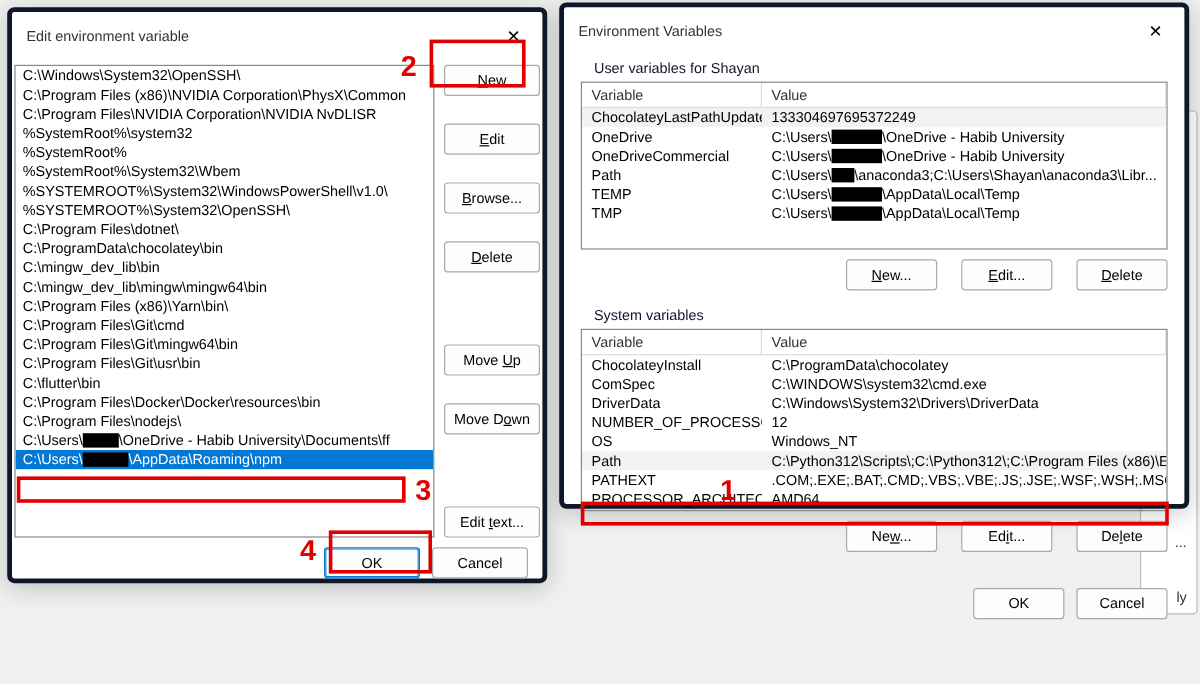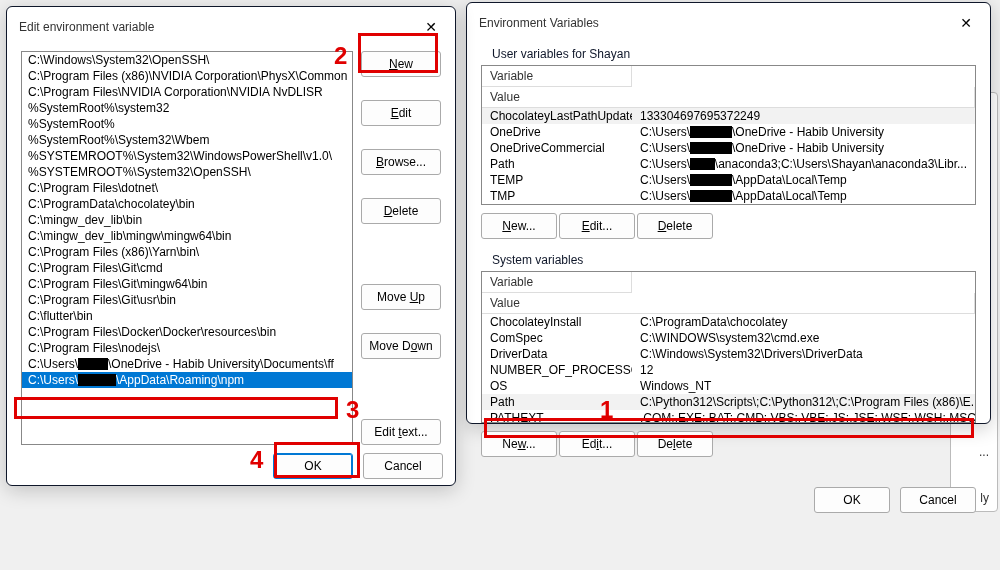--- a/index.html
+++ b/index.html
@@ -1,47 +1,47 @@
 <!DOCTYPE html>
 <html><head>
 <meta charset="utf-8">
 <style>
 * { box-sizing: border-box; margin: 0; padding: 0; font-family: 'Segoe UI', Tahoma, sans-serif; font-size: 12px; }
 body { background: #f0f0f0; width: 1000px; height: 570px; position: relative; overflow: hidden; }
 
-.dialog { position: absolute; background: #fff; border: 1px solid #0f172a; border-radius: 6px; box-shadow: 0 4px 20px rgba(0,0,0,0.2); }
+.dialog { position: absolute; background: #fff; border: 4px solid #0f172a; border-radius: 6px; box-shadow: 0 4px 20px rgba(0,0,0,0.2); }
 .titlebar { display: flex; justify-content: space-between; align-items: center; padding: 8px 12px 4px; }
 .titlebar .title { color: #333; }
 .close-x { width: 24px; height: 24px; display: flex; align-items: center; justify-content: center; font-size: 14px; cursor: pointer; border-radius: 3px; }
 
 .edit-dialog { left: 6px; top: 6px; width: 450px; height: 480px; z-index: 3; }
-.edit-body { display: flex; padding: 8px 14px; gap: 8px; height: 410px; }
+.edit-body { display: flex; padding: 8px 2px; gap: 8px; height: 410px; }
 .path-list { flex: 1; border: 1px solid #888; overflow-y: auto; overflow-x: hidden; }
 .path-item { padding: 1px 6px; white-space: nowrap; overflow: hidden; text-overflow: ellipsis; display: flex; align-items: center; gap: 0; }
 .path-item.selected { background: #0078d4; color: #fff; }
 .redact { display: inline-block; background: #000; height: 12px; vertical-align: middle; }
 .side-buttons { display: flex; flex-direction: column; gap: 6px; width: 80px; justify-content: space-between; }
 .btn { border: 1px solid #aaa; background: #fdfdfd; border-radius: 3px; padding: 5px 4px; text-align: center; cursor: pointer; font-size: 12px; }
 .btn .ul { text-decoration: underline; }
 .btn.default { border-color: #0078d4; box-shadow: 0 0 0 1px #0078d4 inset; }
 .edit-footer { display: flex; justify-content: flex-end; gap: 10px; padding: 0 12px 12px; }
 .edit-footer .btn { width: 80px; }
 
 .env-dialog { left: 466px; top: 2px; width: 525px; height: 422px; z-index: 2; }
 .env-body { padding: 2px 14px 10px; }
 .group-label { margin: 6px 11px 4px; color: #0f172a; }
 .var-table { border: 1px solid #888; width: 100%; height: 140px; overflow: hidden; }
-.var-header { display: flex; flex-direction: column; }
+.var-header { display: flex; }
 .var-header > div { padding: 3px 8px; border-right: 1px solid #ddd; border-bottom: 1px solid #ddd; color: #333; }
 .var-row { display: flex; }
 .var-row > div { padding: 1px 8px; white-space: nowrap; overflow: hidden; display: flex; align-items: center; }
 .col-var { width: 150px; flex-shrink: 0; }
 .col-val { flex: 1; }
 .var-row.hl { background: #f2f2f2; }
-.group-buttons { display: flex; gap: 2px; margin: 8px 0 14px; }
+.group-buttons { display: flex; justify-content: flex-end; gap: 20px; margin: 8px 0 14px; }
 .group-buttons .btn { width: 76px; }
 .env-footer { display: flex; justify-content: flex-end; gap: 10px; padding: 6px 14px 12px; }
 .env-footer .btn { width: 76px; }
 
 .bg-dialog { position: absolute; right: 2px; top: 92px; width: 48px; height: 420px; background: #fff; border: 1px solid #bbb; border-radius: 4px; z-index: 1; display: flex; flex-direction: column; justify-content: flex-end; align-items: flex-end; padding: 6px; gap: 32px; }
 .bg-x { align-self: flex-end; margin-bottom: auto; font-size: 14px; color: #555; }
 .bg-frag { color: #333; padding-right: 2px; }
 
 .anno { position: absolute; border: 3px solid #e00000; z-index: 10; pointer-events: none; }
 .anno-num { position: absolute; color: #e00000; font-size: 24px; font-weight: 600; z-index: 11; pointer-events: none; }

